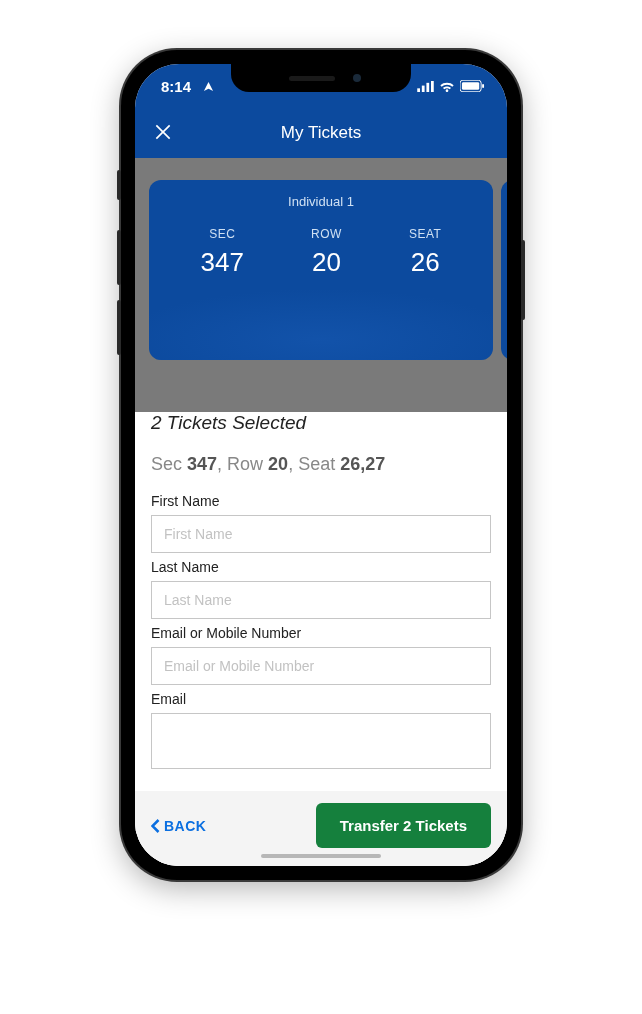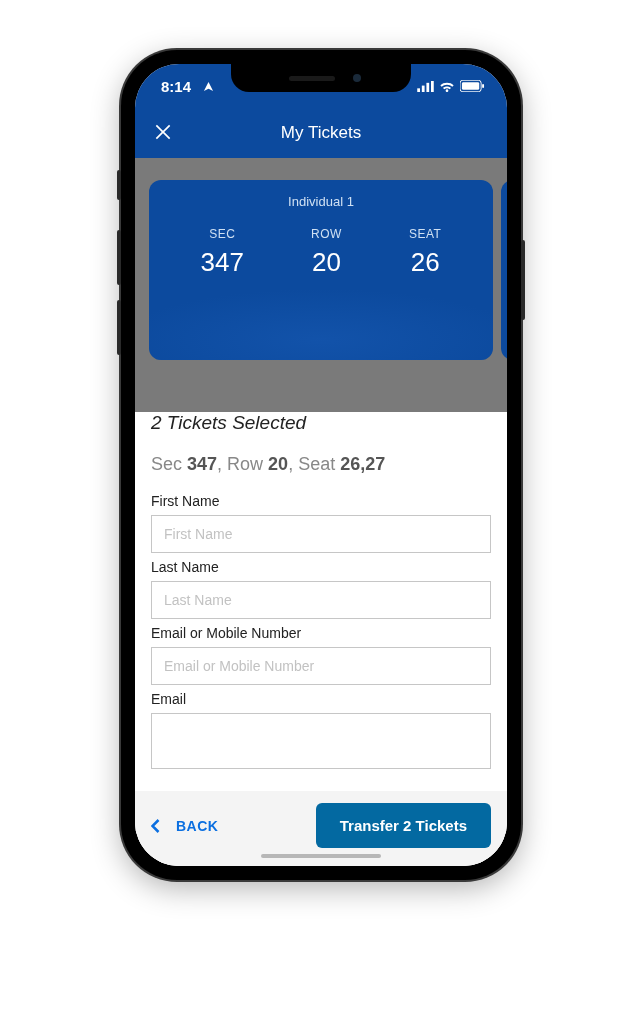--- a/index.html
+++ b/index.html
@@ -183,30 +183,30 @@
     .footer {
       background: #f4f4f4;
       padding: 12px 16px 18px 16px;
       display: flex;
       justify-content: space-between;
       align-items: center;
     }
     .back-btn {
       display: flex;
       align-items: center;
-      gap: 16px;
+      gap: 4px;
       color: #0b6fe0;
       font-size: 14px;
       font-weight: 700;
       letter-spacing: 0.5px;
       background: none;
       border: none;
     }
     .transfer-btn {
-      background: #0369a1;
+      background: #15803d;
       color: #fff;
       border: none;
       border-radius: 6px;
       padding: 14px 24px;
       font-size: 15px;
       font-weight: 600;
     }
     .home-indicator {
       position: absolute;
       bottom: 8px;

